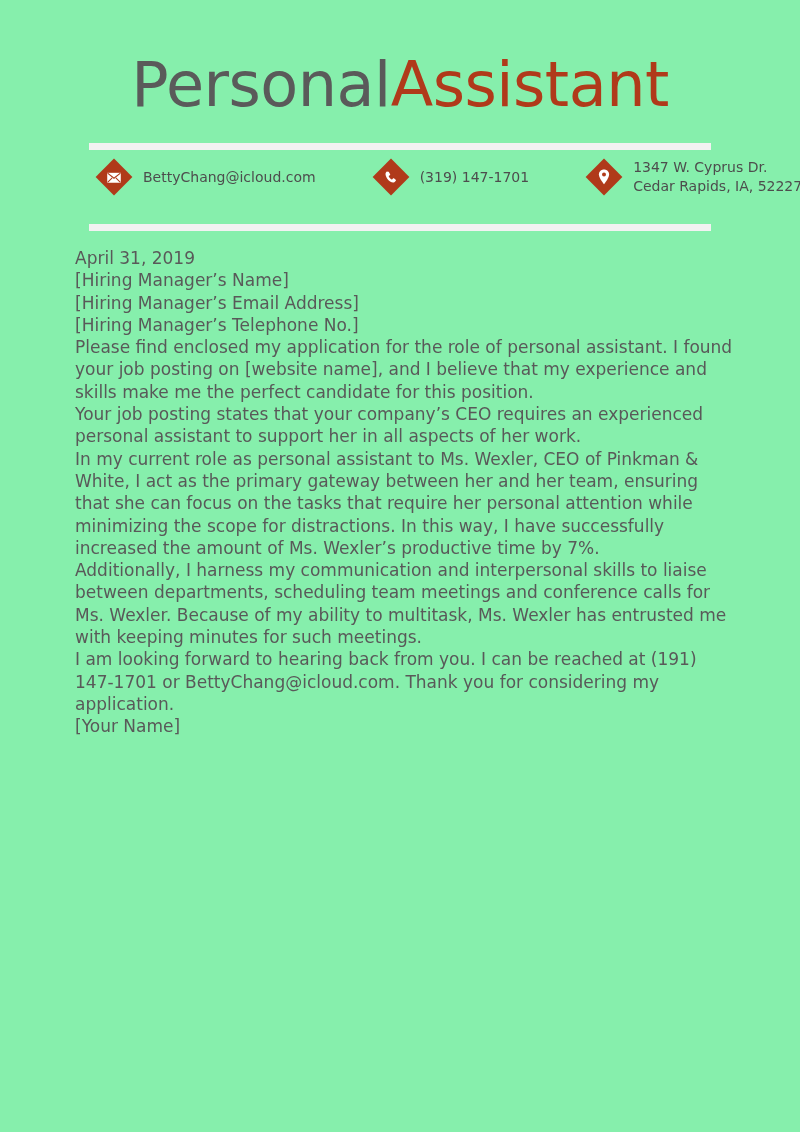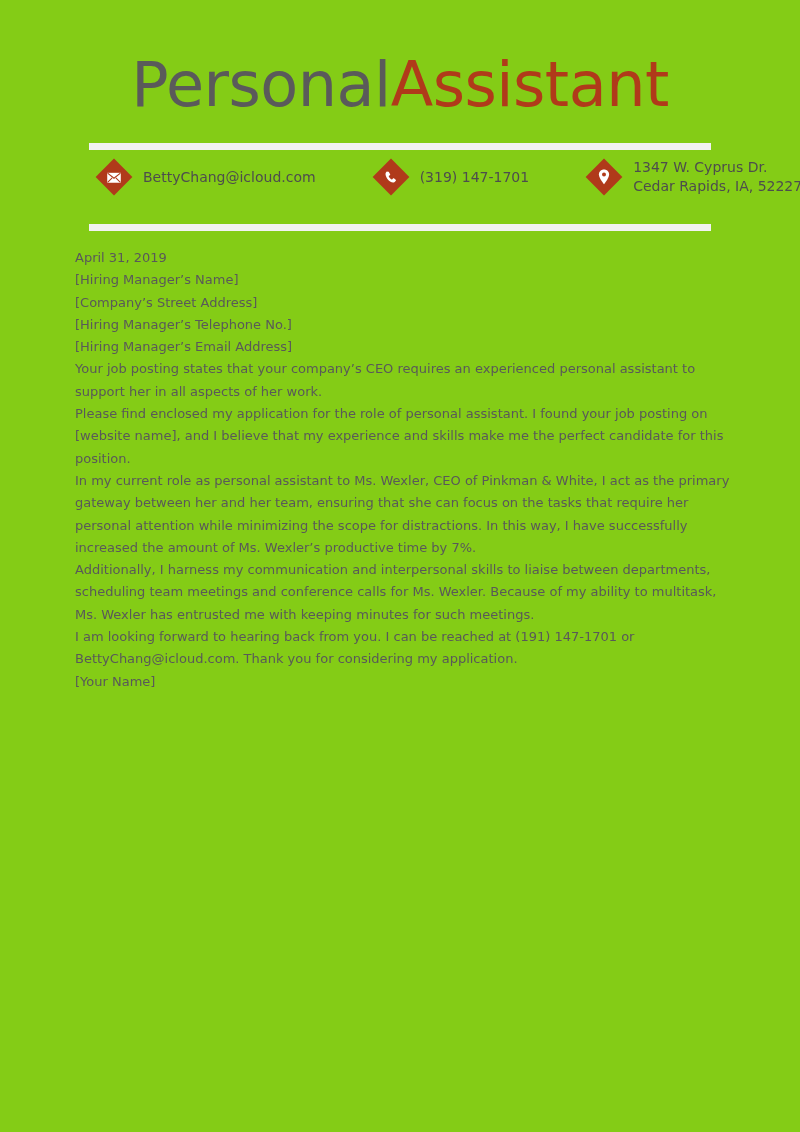--- a/index.html
+++ b/index.html
@@ -11,21 +11,21 @@
     width: 800px;
     height: 1132px;
     font-family: "DejaVu Sans", "Liberation Sans", sans-serif;
     color: #595959;
     overflow: hidden;
   }
   .page {
     position: relative;
     width: 800px;
     height: 1132px;
-    background: #84cc16;
+    background: #86efac;
   }
 
   
   .header {
     padding-top: 52px;
     text-align: center;
   }
   .title {
     font-size: 62px;
     line-height: 1.08;
@@ -89,21 +89,21 @@
   
   .letter {
     position: absolute;
     left: 75px;
     top: 247px;
     width: 662px;
   }
   .letter p,
   .letter .block {
     margin: 0;
-    font-size: 13px;
+    font-size: 17px;
     line-height: 22.3px;
     color: #595959;
   }
   .date { margin-bottom: 22px; }
   .recipient { margin-bottom: 22px; }
   .recipient .line { display: block; }
   .salutation { margin-bottom: 22px; }
   .body-par { margin-bottom: 22px; }
   .closing { margin-bottom: 22px; }
   .signature { margin-bottom: 0; }
@@ -157,28 +157,27 @@
   </div>
 
   <div class="rule rule-bottom"></div>
 
   <div class="letter">
 
     <p class="date">April 31, 2019</p>
 
     <div class="block recipient">
       <span class="line">[Hiring Manager’s Name]</span>
-      <span class="line">[Company’s Street Address]</span>
+      <span class="line">[Hiring Manager’s Email Address]</span>
       <span class="line">[Hiring Manager’s Telephone No.]</span>
-      <span class="line">[Hiring Manager’s Email Address]</span>
     </div>
 
 
+    <p class="body-par">Please find enclosed my application for the role of personal assistant. I found your job posting on [website name], and I believe that my experience and skills make me the perfect candidate for this position.</p>
     <p class="body-par">Your job posting states that your company’s CEO requires an experienced personal assistant to support her in all aspects of her work.</p>
-    <p class="body-par">Please find enclosed my application for the role of personal assistant. I found your job posting on [website name], and I believe that my experience and skills make me the perfect candidate for this position.</p>
     <p class="body-par">In my current role as personal assistant to Ms. Wexler, CEO of Pinkman &amp; White, I act as the primary gateway between her and her team, ensuring that she can focus on the tasks that require her personal attention while minimizing the scope for distractions. In this way, I have successfully increased the amount of Ms. Wexler’s productive time by 7%.</p>
     <p class="body-par">Additionally, I harness my communication and interpersonal skills to liaise between departments, scheduling team meetings and conference calls for Ms. Wexler. Because of my ability to multitask, Ms. Wexler has entrusted me with keeping minutes for such meetings.</p>
     <p class="body-par">I am looking forward to hearing back from you. I can be reached at (191) 147-1701 or BettyChang@icloud.com. Thank you for considering my application.</p>
 
     <p class="signature">[Your Name]</p>
 
   </div>
 
 </div>
 

